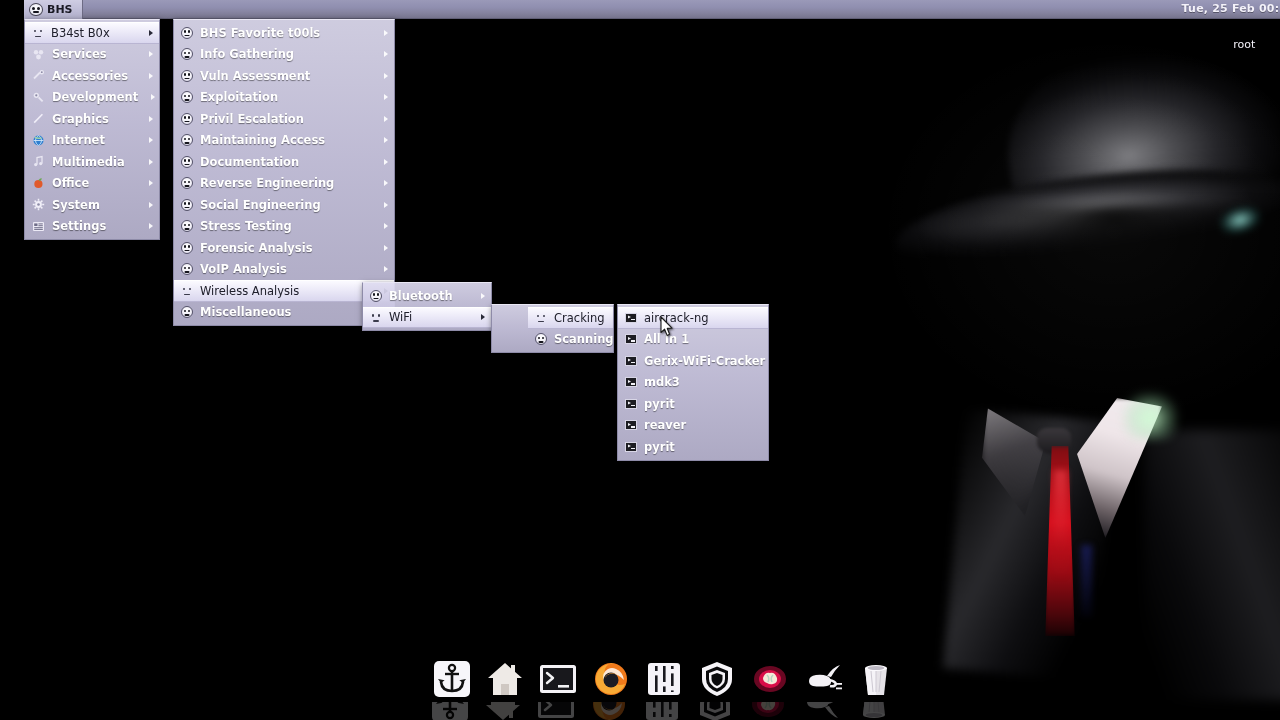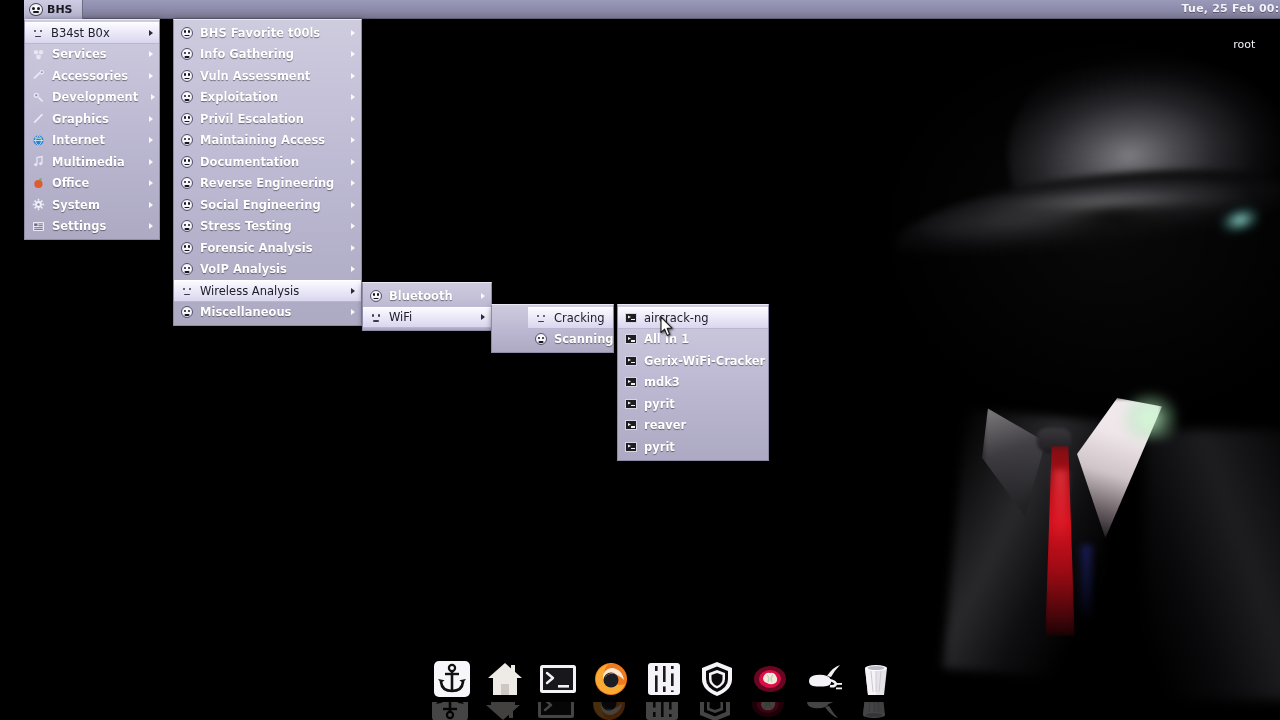--- a/index.html
+++ b/index.html
@@ -461,21 +461,21 @@
           <rect x="6.4" y="3.4" width="4.4" height="1" fill="#6f6d88"></rect>
           <rect x="6.4" y="5.2" width="4.4" height="1" fill="#6f6d88"></rect>
           <rect x="2.2" y="7.2" width="8.6" height="1" fill="#6f6d88"></rect>
           <rect x="2.2" y="8.9" width="8.6" height="1" fill="#6f6d88"></rect>
         </svg>
         <span class="label">Settings</span>
         <span class="arrow"></span>
       </div>
     </div>
 
-  <div class="menu" id="menu-beast" style="left:149px; top:19px; width:189px;">
+  <div class="menu" id="menu-beast" style="left:149px; top:19px; width:222px;">
       <div class="mi">
         <span class="ico-skull">
           <i></i>
         </span>
         <span class="label">BHS Favorite t00ls</span>
         <span class="arrow"></span>
       </div>
       <div class="mi">
         <span class="ico-skull">
           <i></i>

